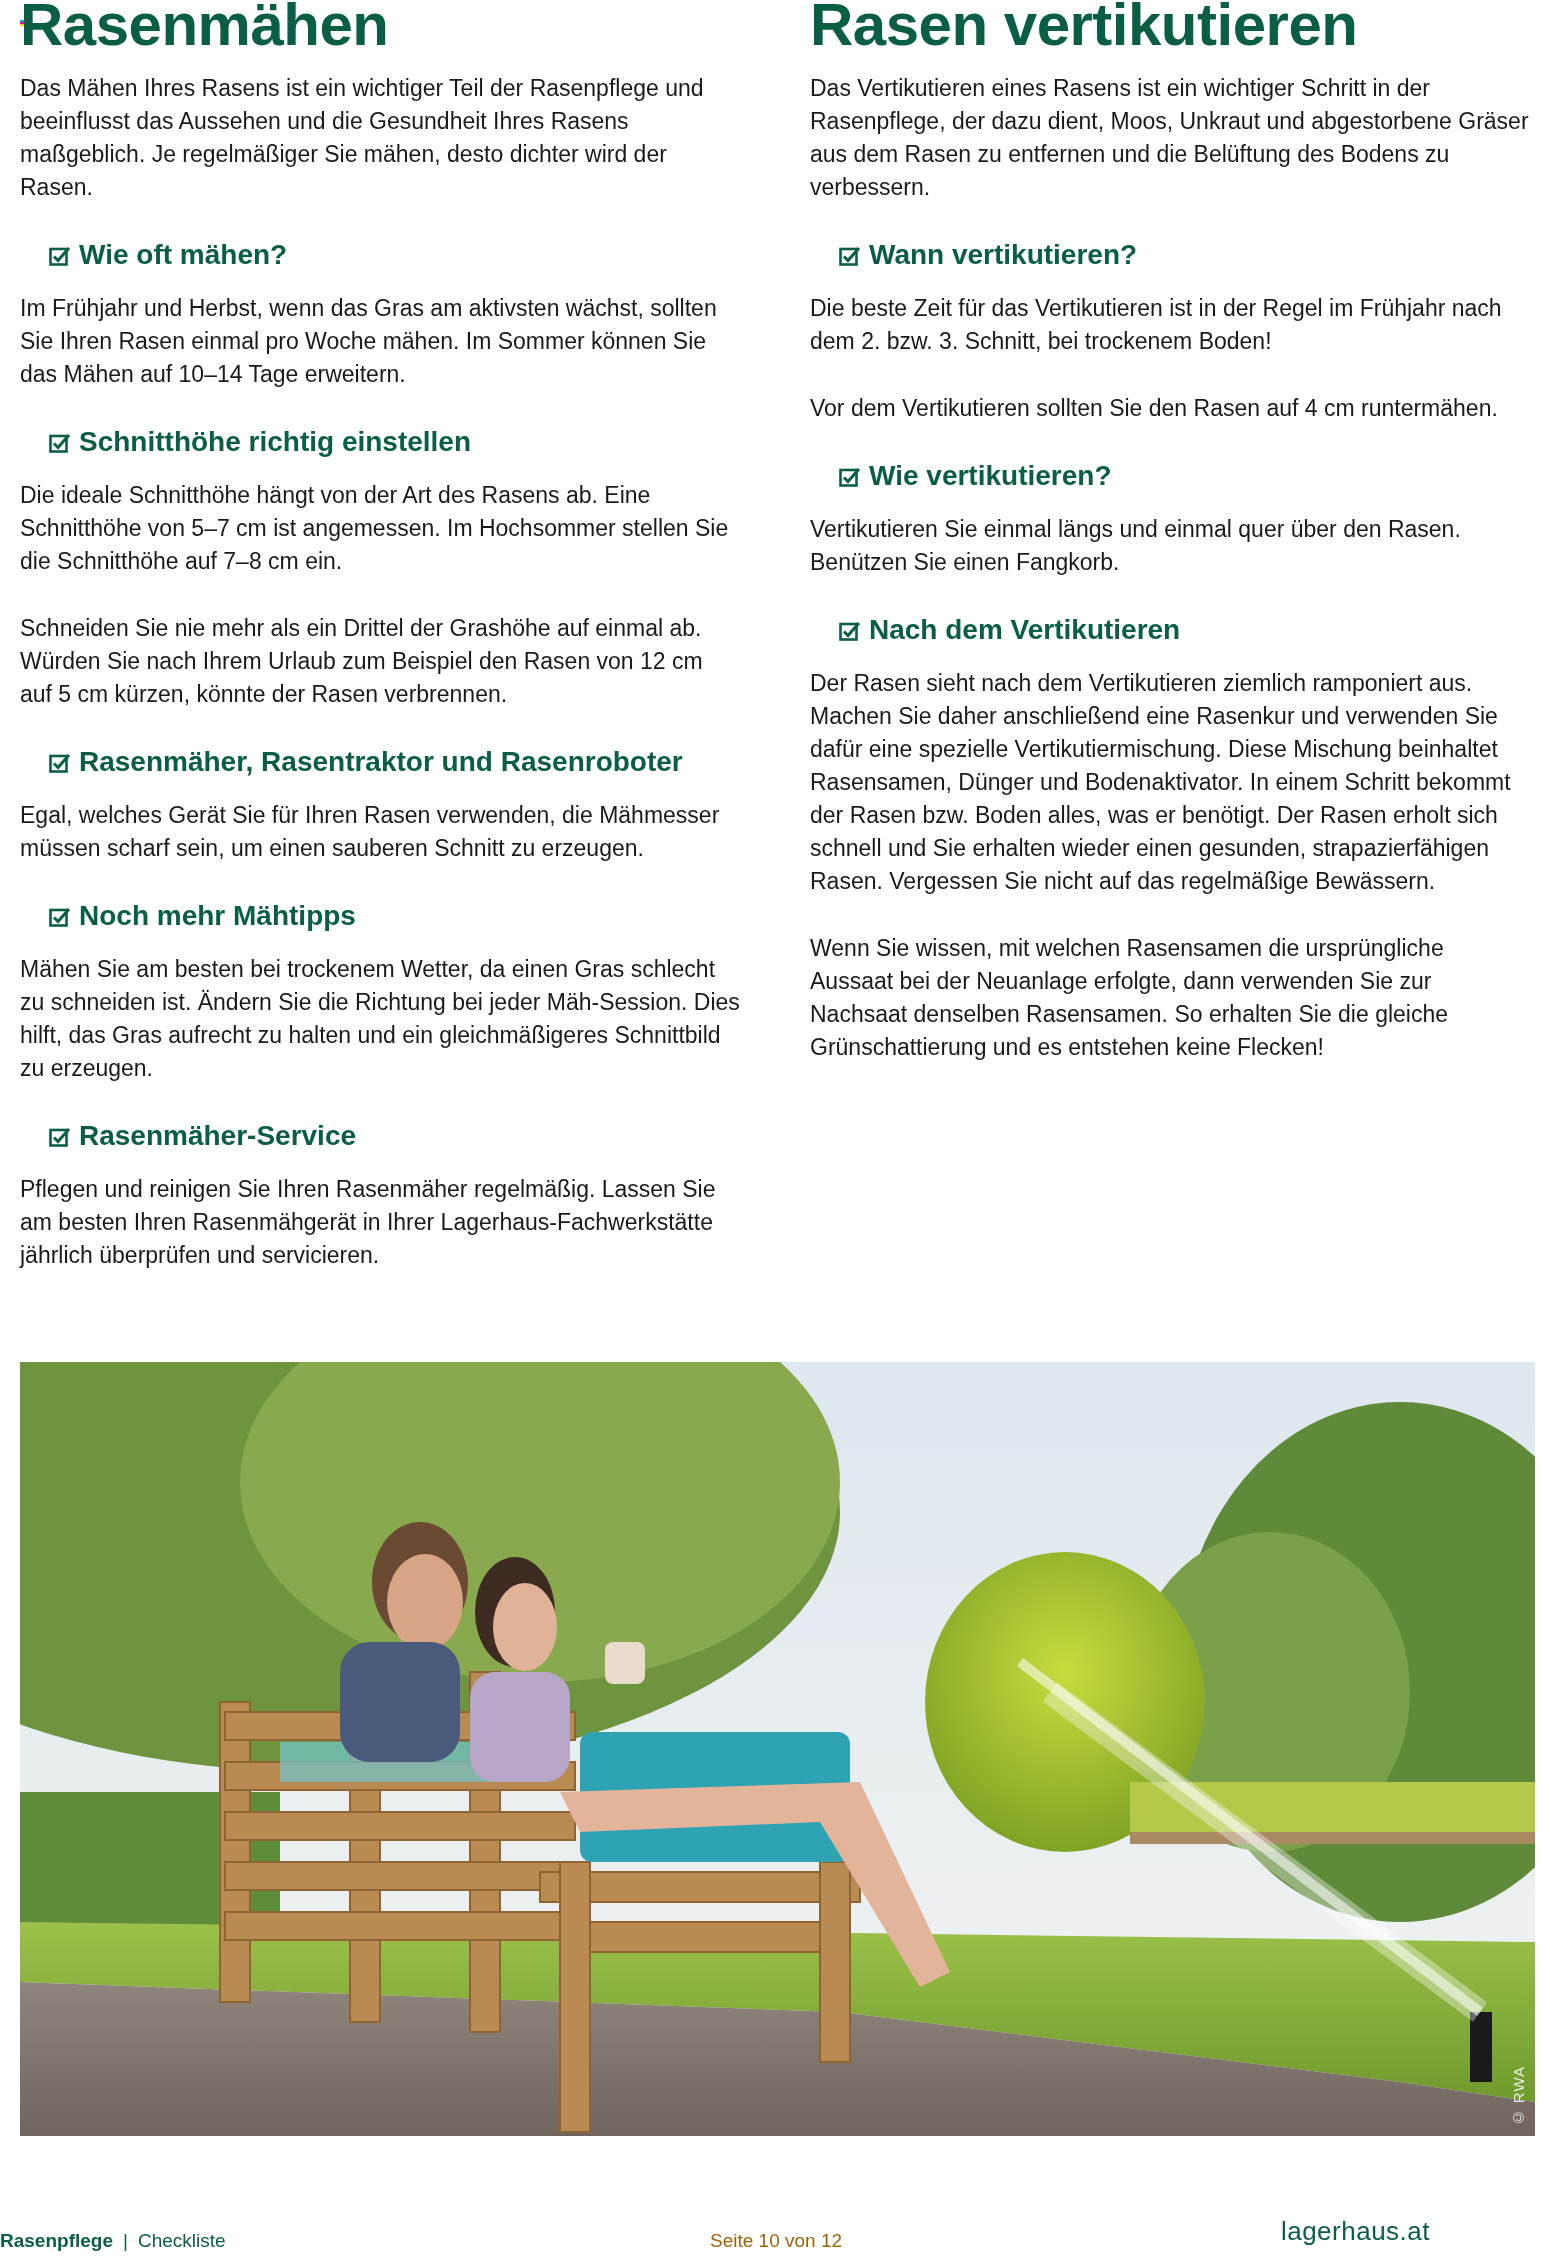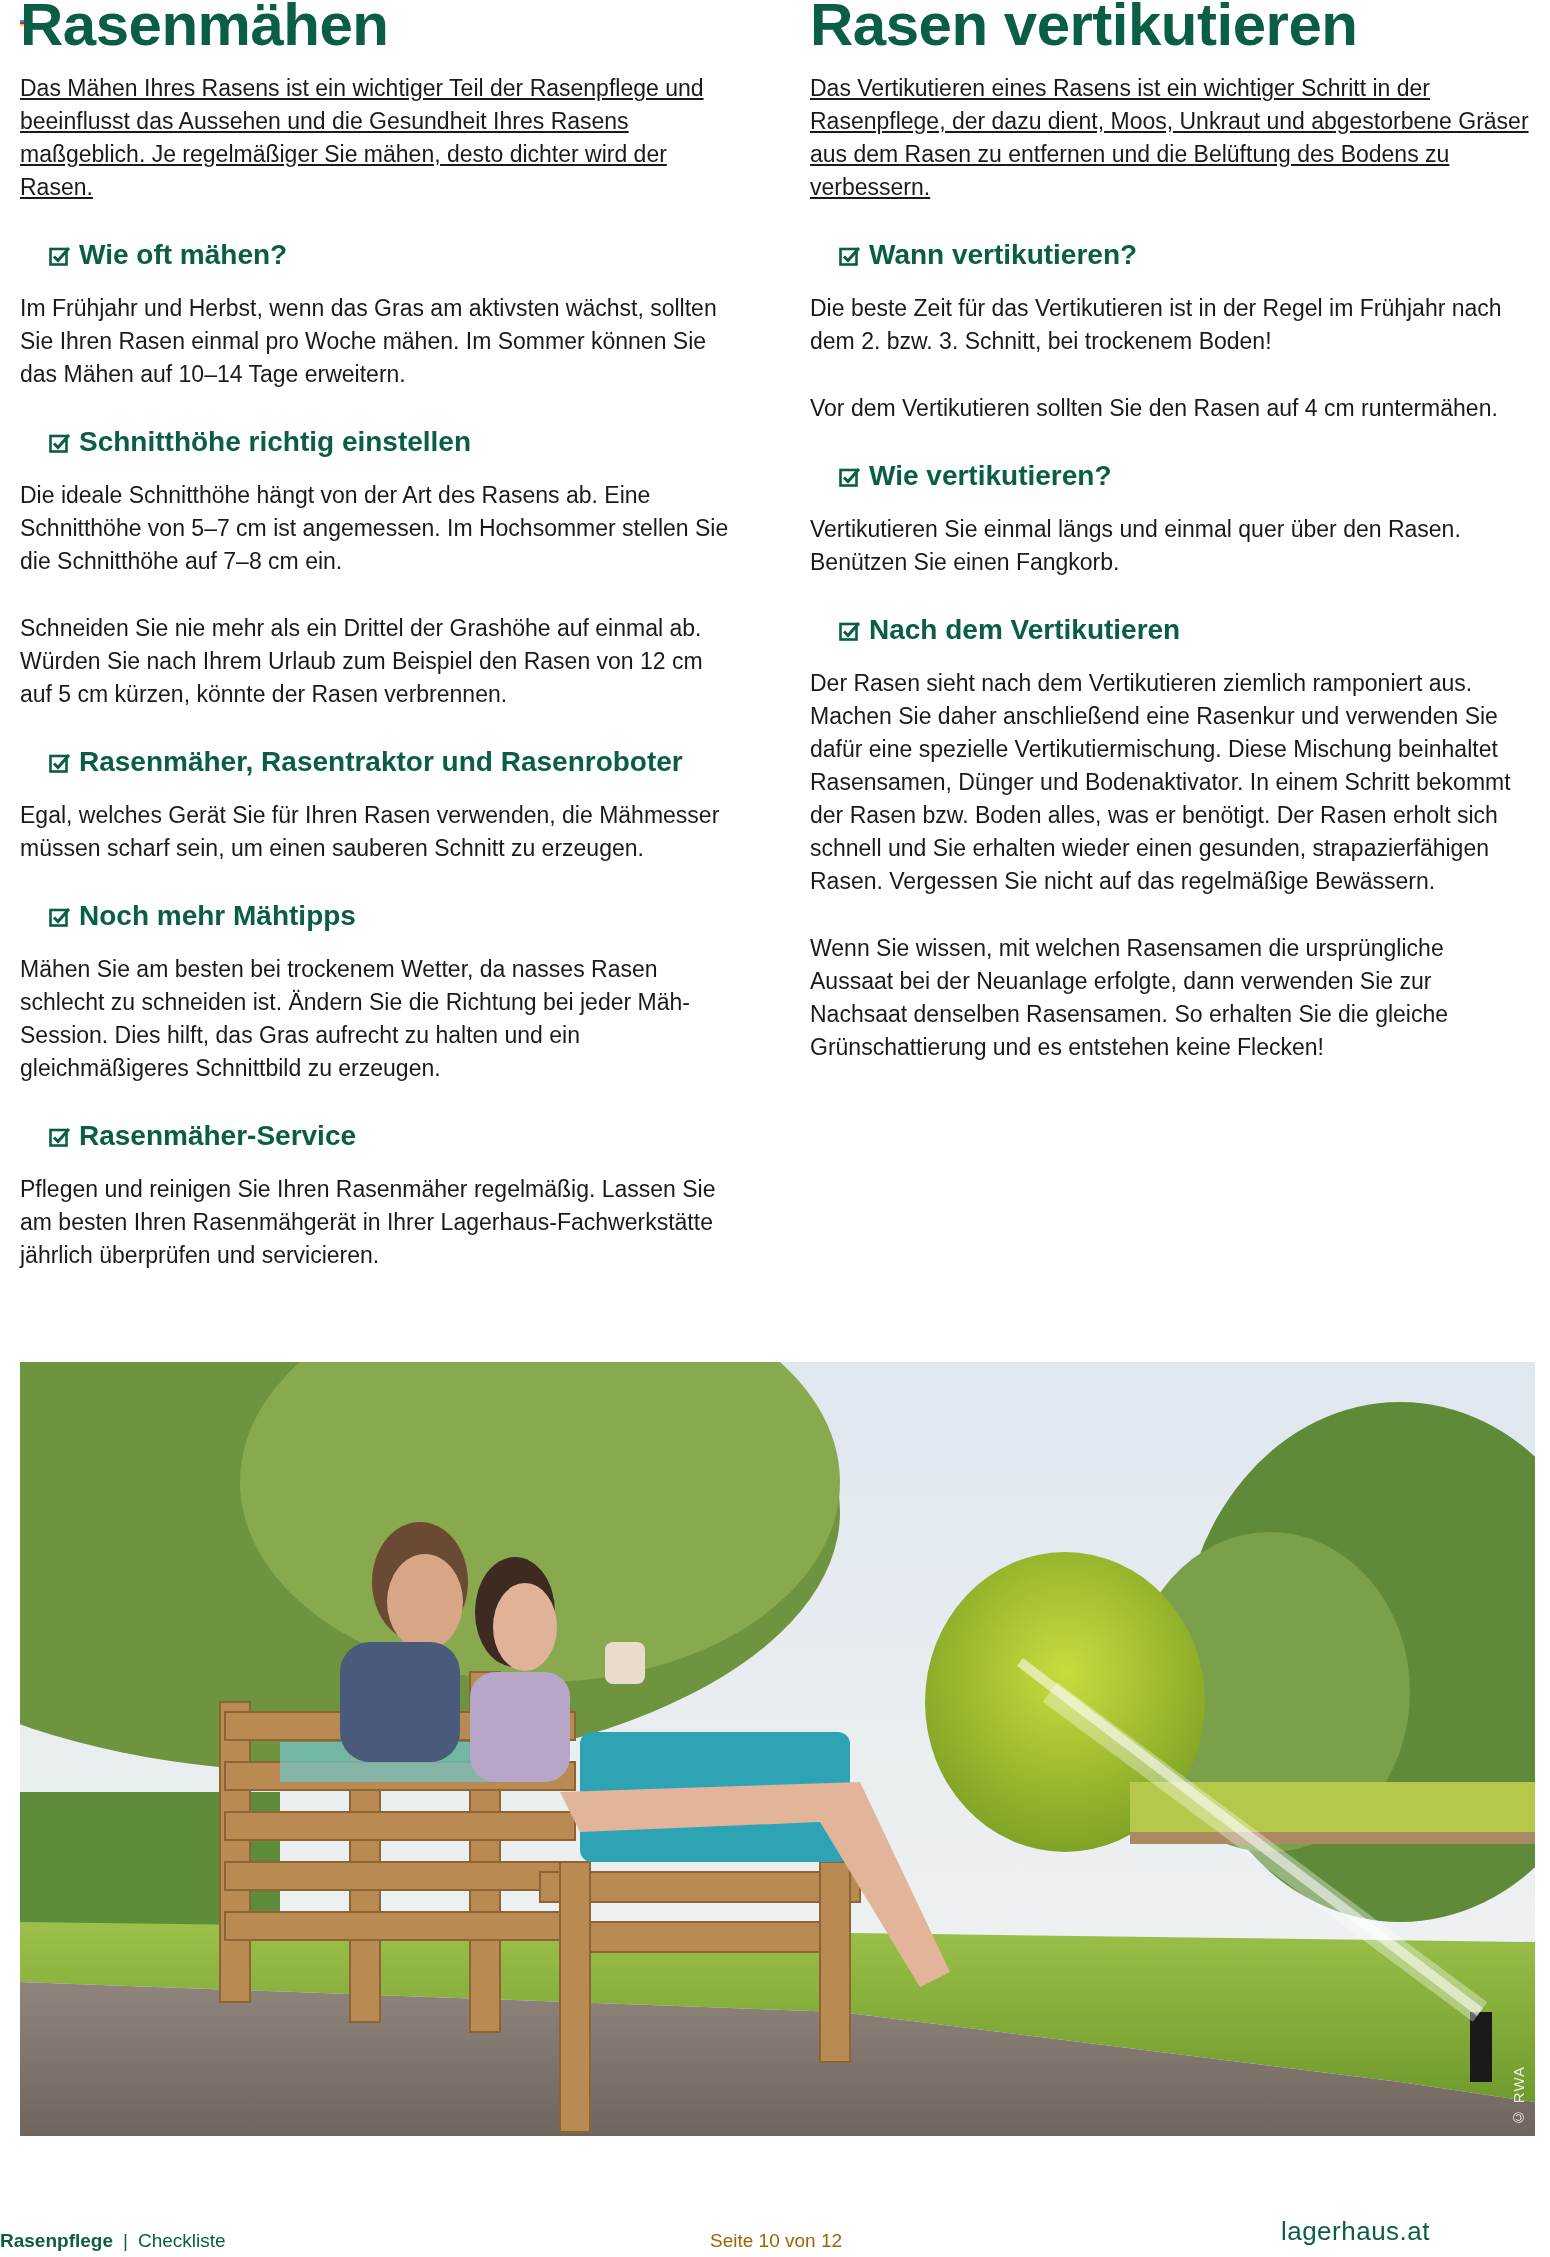--- a/index.html
+++ b/index.html
@@ -11,21 +11,21 @@
     .col { position: absolute; top: 0; width: 720px; }
     .col-left { left: 20px; }
     .col-right { left: 810px; }
     .title {
       font-family: "Liberation Sans", sans-serif;
       font-weight: 700; color: #0b5e46; font-size: 60px;
       letter-spacing: -0.5px; margin: -10px 0 0 0; line-height: 70px;
       height: 62px;
     }
     .intro {
-      font-size: 23px; line-height: 33px; margin: 20px 0 0 0; color: #1a1a1a; text-decoration: underline;
+      font-size: 23px; line-height: 33px; margin: 20px 0 0 0; color: #1a1a1a;
     }
     .section { margin-top: 34px; }
     .sec-head {
       display: flex; align-items: center; gap: 8px;
       color: #0b5e46; font-weight: 700; font-size: 28px; line-height: 34px; padding-left: 29px;
     }
     .check {
       width: 22px; height: 20px; flex: 0 0 22px; position: relative; top: 1px;
     }
     .sec-body {
@@ -109,21 +109,21 @@
   </div>
 
   <div class="section">
     <div class="sec-head">
       <svg class="check" viewBox="0 0 22 20">
           <rect x="1.5" y="3" width="16" height="15.5" fill="none" stroke="#0b5e46" stroke-width="2.6"></rect>
           <path d="M5 10.5 L9 14.5 L20 2" fill="none" stroke="#0b5e46" stroke-width="3"></path>
         </svg>
       <span>Noch mehr Mähtipps</span>
     </div>
-    <div class="sec-body">Mähen Sie am besten bei trockenem Wetter, da nasses Rasen schlecht zu schneiden ist. Ändern Sie die Richtung bei jeder Mäh-Session. Dies hilft, das Gras aufrecht zu halten und ein gleichmäßigeres Schnittbild zu erzeugen.</div>
+    <div class="sec-body">Mähen Sie am besten bei trockenem Wetter, da einen Gras schlecht zu schneiden ist. Ändern Sie die Richtung bei jeder Mäh-Session. Dies hilft, das Gras aufrecht zu halten und ein gleichmäßigeres Schnittbild zu erzeugen.</div>
   </div>
 
   <div class="section">
     <div class="sec-head">
       <svg class="check" viewBox="0 0 22 20">
           <rect x="1.5" y="3" width="16" height="15.5" fill="none" stroke="#0b5e46" stroke-width="2.6"></rect>
           <path d="M5 10.5 L9 14.5 L20 2" fill="none" stroke="#0b5e46" stroke-width="3"></path>
         </svg>
       <span>Rasenmäher-Service</span>
     </div>

